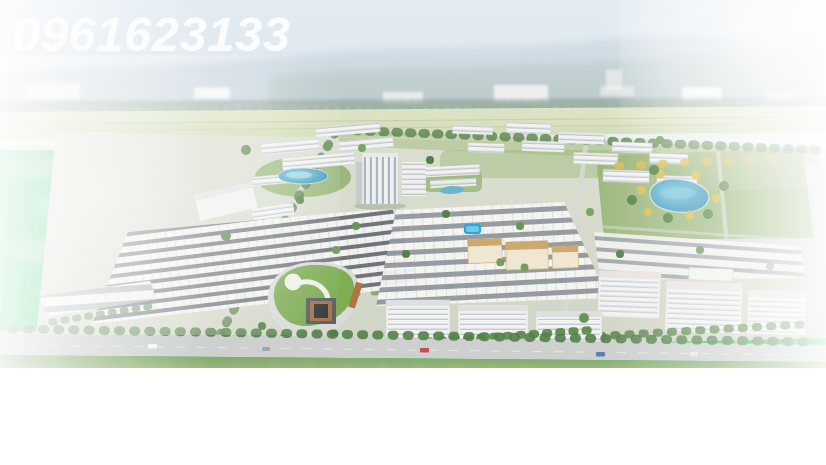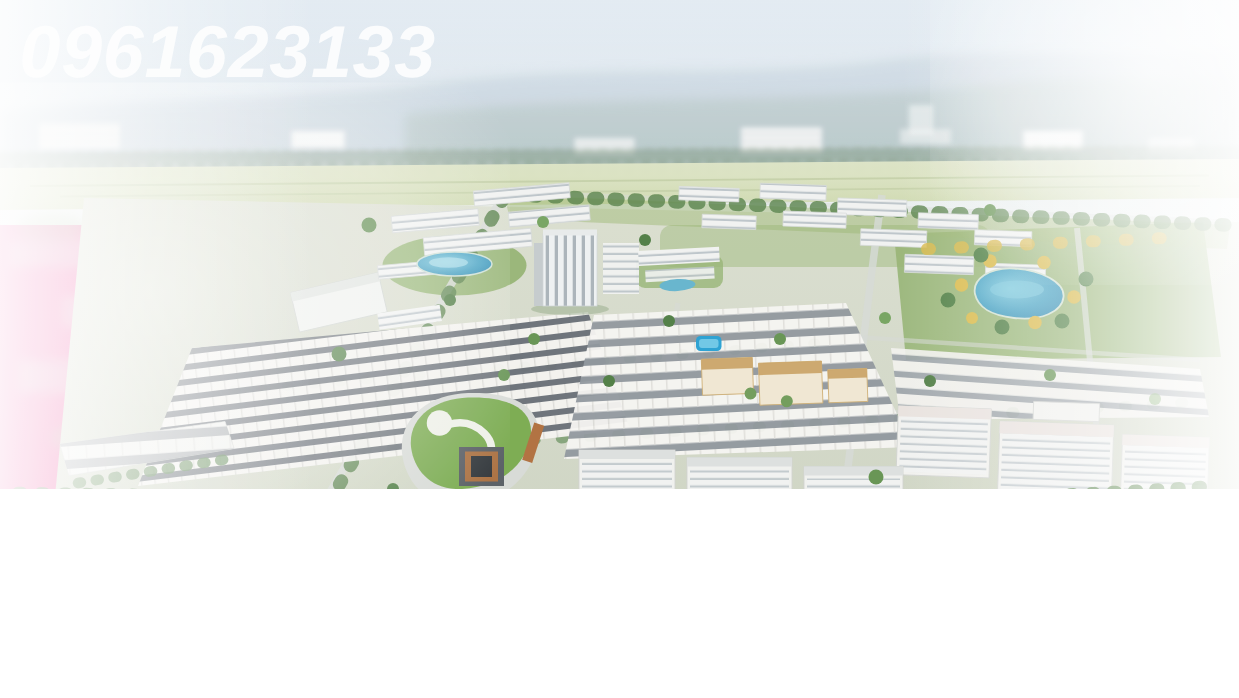--- a/index.html
+++ b/index.html
@@ -1,16 +1,16 @@
 <!DOCTYPE html>
 <html><head>
 <meta charset="utf-8">
 <style>
   html,body{margin:0;padding:0;background:#fff;}
-  .stage{position:relative;width:826px;height:326px;overflow:hidden;background:#ec4899;}
+  .stage{position:relative;width:826px;height:368px;overflow:hidden;background:#22c55e;}
   svg{display:block;}
   .wm{
     font-family:"Liberation Sans",sans-serif;
     font-style:italic;
     font-weight:700;
     font-size:49px;
     letter-spacing:.5px;
     fill:#ffffff;
     opacity:.87;
   }

